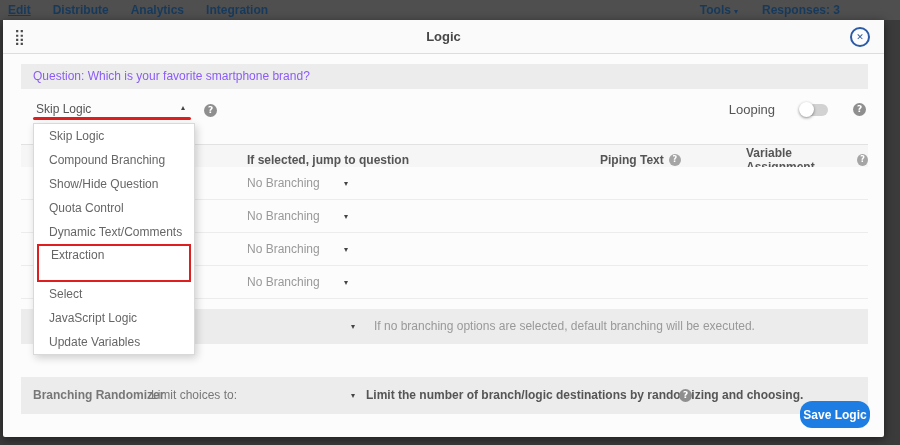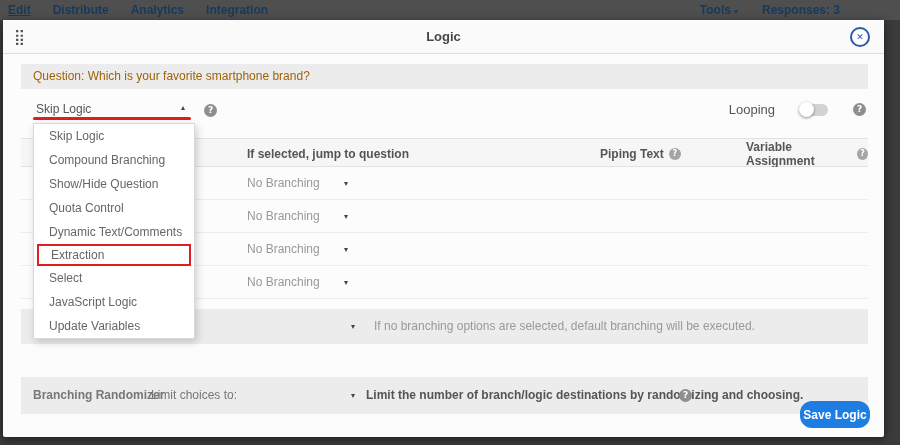--- a/index.html
+++ b/index.html
@@ -44,21 +44,21 @@
   .close-btn {
     position:absolute; right:14px; top:7px; width:20px; height:20px;
     border:2px solid #2a5aa8; border-radius:50%; color:#2a5aa8;
     font-size:9px; font-weight:700; text-align:center; line-height:16px;
     cursor:pointer; background:#fcfcfc;
   }
 
   
   .question-bar {
     position:absolute; left:18px; top:44px; width:847px; height:25px;
-    background:#ececec; font-size:12px; color:#a16207; line-height:25px;
+    background:#ececec; font-size:12px; color:#8b5cf6; line-height:25px;
     padding-left:12px;
   }
 
   
   .logic-select {
     position:absolute; left:30px; top:80px; width:158px; height:20px;
     font-size:12px; color:#555; cursor:pointer;
   }
   .logic-select .value { position:absolute; left:3px; top:2px; }
   .logic-select .caret { position:absolute; right:6px; top:3px; font-size:8px; color:#444; }
@@ -82,21 +82,21 @@
     position:relative; width:28px; height:12px; background:#d2d2d2;
     border-radius:7px; cursor:pointer;
   }
   .toggle .knob {
     position:absolute; left:-1px; top:-2px; width:15px; height:15px;
     background:#fff; border-radius:50%; box-shadow:0 1px 3px rgba(0,0,0,.45);
   }
 
   
   .table-header {
-    position:absolute; left:18px; top:118px; width:847px; height:29px;
+    position:absolute; left:18px; top:124px; width:847px; height:29px;
     background:#f6f6f6; border-top:1px solid #e2e2e2; border-bottom:1px solid #e2e2e2;
     font-size:12px; font-weight:700; color:#555;
   }
   .th { position:absolute; top:0; height:29px; display:flex; align-items:center; gap:5px; }
   .th-jump { left:226px; }
   .th-piping { left:579px; }
   .th-variable { left:725px; }
   .th .help-circle { width:12px; height:12px; line-height:12px; font-size:8px; background:#a5a5a5; }
 
   .rows { position:absolute; left:18px; top:147px; width:847px; }
@@ -143,21 +143,21 @@
     position:absolute; left:30px; top:103px; width:162px;
     background:#fff; border:1px solid #d9d9d9;
     box-shadow:2px 3px 8px rgba(0,0,0,.18); z-index:20;
   }
   .menu-item {
     height:24px; line-height:24px; padding-left:15px;
     font-size:12px; color:#666; cursor:pointer; background:#fff;
   }
   .menu-item.highlighted {
     border:2px solid #df1f1f; margin:0 3px; padding-left:12px;
-    height:22px; line-height:18px;
+    height:38px; line-height:18px;
   }
 </style>
 </head>
 <body>
 
 <div class="nav">
   <div class="nav-left">
     <span class="nav-item active">Edit</span>
     <span class="nav-item">Distribute</span>
     <span class="nav-item">Analytics</span>

